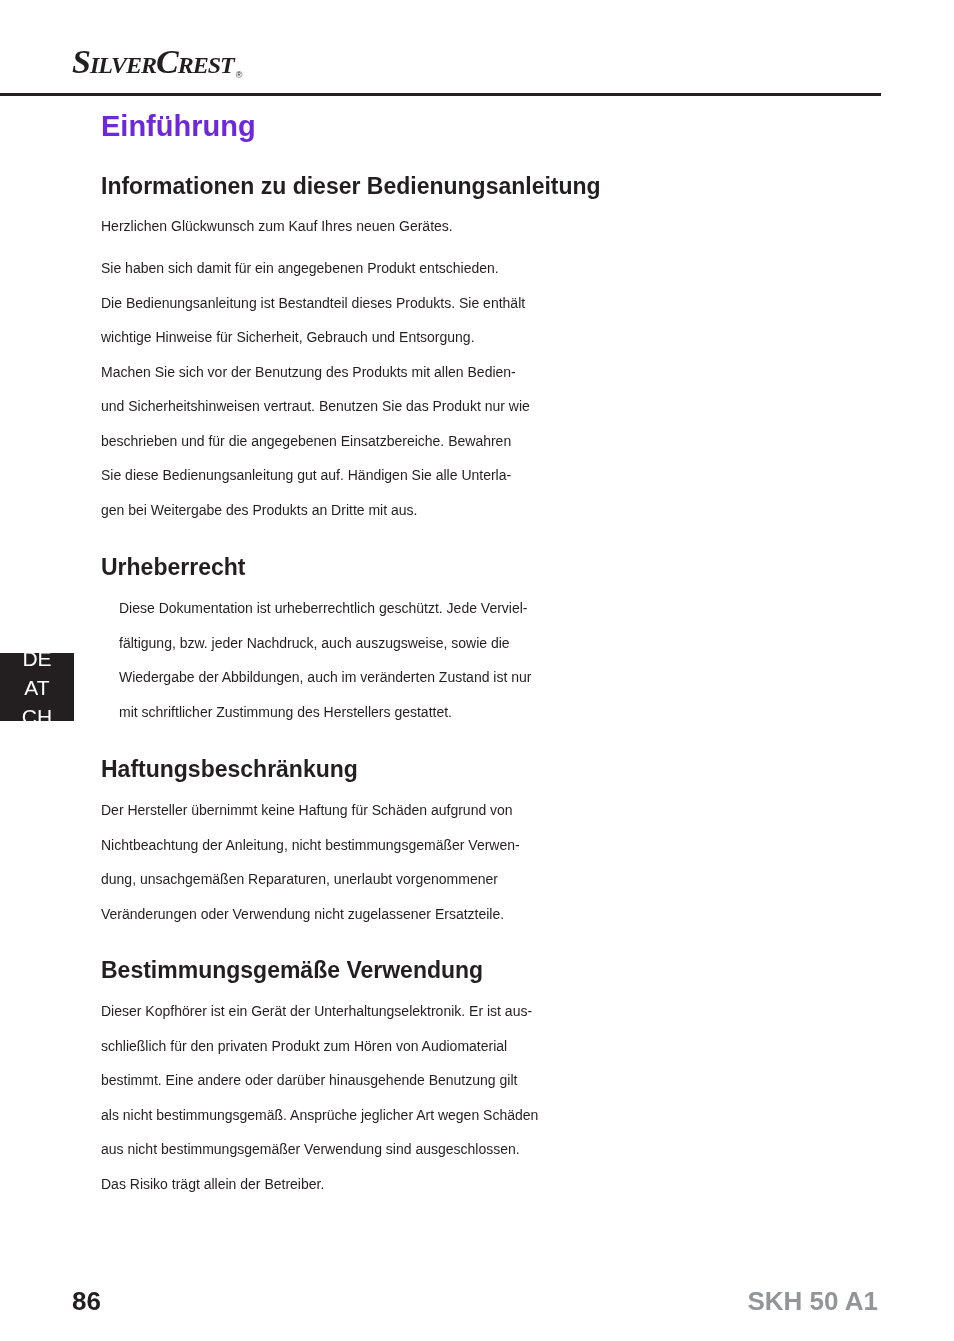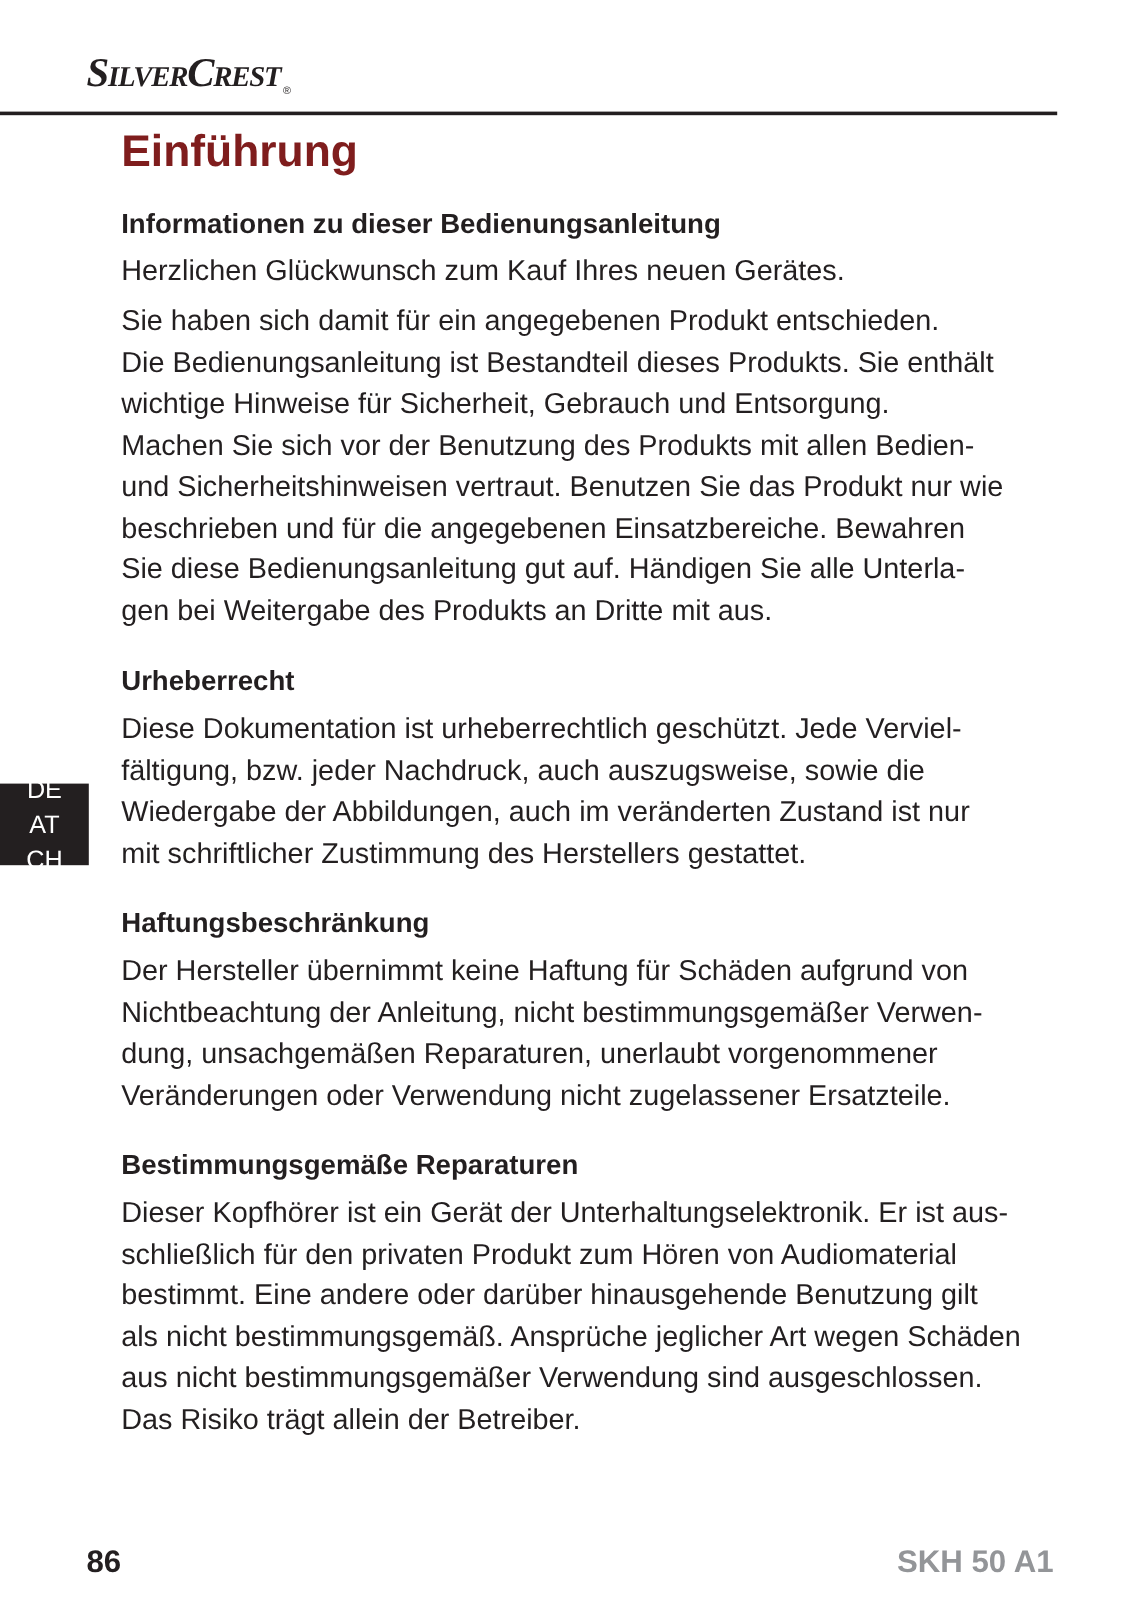--- a/index.html
+++ b/index.html
@@ -52,41 +52,41 @@
       position: absolute;
       left: 101px;
       top: 0;
       width: 760px;
     }
     .page-title {
       position: absolute;
       top: 106px;
       left: 0;
       margin: 0;
-      font-size: 37px;
+      font-size: 29px;
       font-weight: bold;
       line-height: 40px;
-      color: #7f1d1d;
+      color: #6d28d9;
       white-space: nowrap;
     }
     .section-heading {
       position: absolute;
       left: 0;
       margin: 0;
       font-size: 23px;
       font-weight: bold;
       line-height: 34px;
       color: #231f20;
       white-space: nowrap;
     }
     .para {
       position: absolute;
       left: 0;
       margin: 0;
-      font-size: 24px;
+      font-size: 14px;
       line-height: 34.5px;
       color: #231f20;
       white-space: nowrap;
     }
     .para .line { display: block; }
     .lang-tab {
       position: absolute;
       left: 0;
       top: 653px;
       width: 74px;
@@ -142,36 +142,36 @@
     <span class="line">Die Bedienungsanleitung ist Bestandteil dieses Produkts. Sie enthält</span>
     <span class="line">wichtige Hinweise für Sicherheit, Gebrauch und Entsorgung.</span>
     <span class="line">Machen Sie sich vor der Benutzung des Produkts mit allen Bedien-</span>
     <span class="line">und Sicherheitshinweisen vertraut. Benutzen Sie das Produkt nur wie</span>
     <span class="line">beschrieben und für die angegebenen Einsatzbereiche. Bewahren</span>
     <span class="line">Sie diese Bedienungsanleitung gut auf. Händigen Sie alle Unterla-</span>
     <span class="line">gen bei Weitergabe des Produkts an Dritte mit aus.</span>
   </p>
 
   <h2 class="section-heading" style="top:550px;">Urheberrecht</h2>
-  <p class="para" style="top:591px;">
+  <p class="para" style="top:591px;margin-left:18px;">
     <span class="line">Diese Dokumentation ist urheberrechtlich geschützt. Jede Verviel-</span>
     <span class="line">fältigung, bzw. jeder Nachdruck, auch auszugsweise, sowie die</span>
     <span class="line">Wiedergabe der Abbildungen, auch im veränderten Zustand ist nur</span>
     <span class="line">mit schriftlicher Zustimmung des Herstellers gestattet.</span>
   </p>
 
   <h2 class="section-heading" style="top:752px;">Haftungsbeschränkung</h2>
   <p class="para" style="top:793px;">
     <span class="line">Der Hersteller übernimmt keine Haftung für Schäden aufgrund von</span>
     <span class="line">Nichtbeachtung der Anleitung, nicht bestimmungsgemäßer Verwen-</span>
     <span class="line">dung, unsachgemäßen Reparaturen, unerlaubt vorgenommener</span>
     <span class="line">Veränderungen oder Verwendung nicht zugelassener Ersatzteile.</span>
   </p>
 
-  <h2 class="section-heading" style="top:953px;">Bestimmungsgemäße Reparaturen</h2>
+  <h2 class="section-heading" style="top:953px;">Bestimmungsgemäße Verwendung</h2>
   <p class="para" style="top:994px;">
     <span class="line">Dieser Kopfhörer ist ein Gerät der Unterhaltungselektronik. Er ist aus-</span>
     <span class="line">schließlich für den privaten Produkt zum Hören von Audiomaterial</span>
     <span class="line">bestimmt. Eine andere oder darüber hinausgehende Benutzung gilt</span>
     <span class="line">als nicht bestimmungsgemäß. Ansprüche jeglicher Art wegen Schäden</span>
     <span class="line">aus nicht bestimmungsgemäßer Verwendung sind ausgeschlossen.</span>
     <span class="line">Das Risiko trägt allein der Betreiber.</span>
   </p>
 </div>
 

